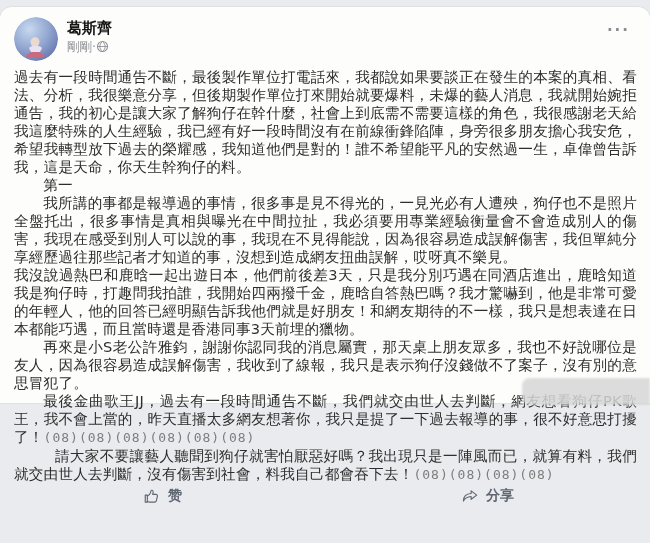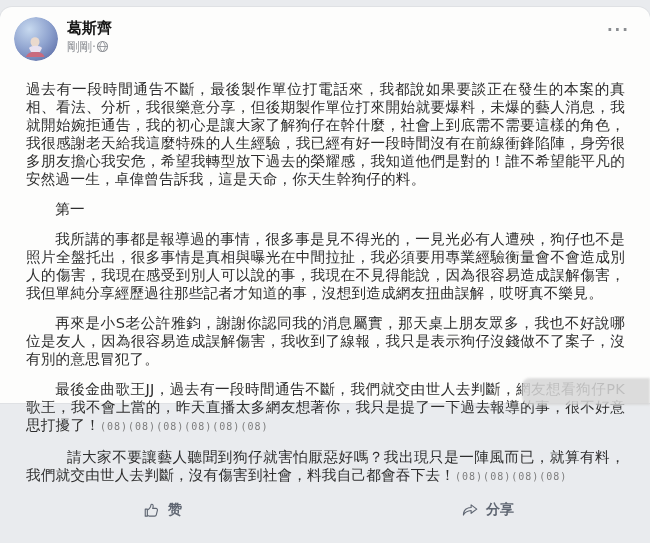--- a/index.html
+++ b/index.html
@@ -46,25 +46,25 @@
   }
   
   .post-body{
     flex:1;
     padding:5px 13px 0 14px;
     font-size:14.6px;line-height:18px;
     color:#2e2e2e;
     text-align:justify;
     letter-spacing:0.2px;
   }
-  .post-body p{margin:12px;}
+  .post-body p{margin:0;}
   .p-indent{text-indent:2em;}
   .p-indent-wide{text-indent:2.8em;}
   .emoji-codes{
-    font-size:10px;color:#7d7d7d;letter-spacing:1px;
+    font-size:13px;color:#7d7d7d;letter-spacing:1px;
     font-family:"DejaVu Sans Mono","Liberation Mono",monospace;
   }
   
   .divider{
     height:1px;background:#d5d7db;
     margin:0 0 0 0;
   }
   .actions{
     height:36px;display:flex;align-items:stretch;
   }
@@ -117,20 +117,21 @@
         </span>
       </div>
     </div>
     <div class="more">···</div>
   </div>
 
   <div class="post-body">
     <p class="p-flush"><span>過去有一段時間通告不斷，最後製作單位打電話來，我都說如果要談正在發生的本案的真相、看法、分析，我很樂意分享，但後期製作單位打來開始就要爆料，未爆的藝人消息，我就開始婉拒通告，我的初心是讓大家了解狗仔在幹什麼，社會上到底需不需要這樣的角色，我很感謝老天給我這麼特殊的人生經驗，我已經有好一段時間沒有在前線衝鋒陷陣，身旁很多朋友擔心我安危，希望我轉型放下過去的榮耀感，我知道他們是對的！誰不希望能平凡的安然過一生，卓偉曾告訴我，這是天命，你天生幹狗仔的料。</span></p>
     <p class="p-indent"><span>第一</span></p>
     <p class="p-indent"><span>我所講的事都是報導過的事情，很多事是見不得光的，一見光必有人遭殃，狗仔也不是照片全盤托出，很多事情是真相與曝光在中間拉扯，我必須要用專業經驗衡量會不會造成別人的傷害，我現在感受到別人可以說的事，我現在不見得能說，因為很容易造成誤解傷害，我但單純分享經歷過往那些記者才知道的事，沒想到造成網友扭曲誤解，哎呀真不樂見。</span></p>
+    <p class="p-flush"><span>我沒說過熱巴和鹿晗一起出遊日本，他們前後差3天，只是我分別巧遇在同酒店進出，鹿晗知道我是狗仔時，打趣問我拍誰，我開始四兩撥千金，鹿晗自答熱巴嗎？我才驚嚇到，他是非常可愛的年輕人，他的回答已經明顯告訴我他們就是好朋友！和網友期待的不一樣，我只是想表達在日本都能巧遇，而且當時還是香港同事3天前埋的獵物。</span></p>
     <p class="p-indent"><span>再來是小S老公許雅鈞，謝謝你認同我的消息屬實，那天桌上朋友眾多，我也不好說哪位是友人，因為很容易造成誤解傷害，我收到了線報，我只是表示狗仔沒錢做不了案子，沒有別的意思冒犯了。</span></p>
     <p class="p-indent"><span>最後金曲歌王JJ，過去有一段時間通告不斷，我們就交由世人去判斷，網友想看狗仔PK歌王，我不會上當的，昨天直播太多網友想著你，我只是提了一下過去報導的事，很不好意思打擾了！</span><span class="emoji-codes">(08)(08)(08)(08)(08)(08)</span></p>
     <p class="p-indent-wide"><span>請大家不要讓藝人聽聞到狗仔就害怕厭惡好嗎？我出現只是一陣風而已，就算有料，我們就交由世人去判斷，沒有傷害到社會，料我自己都會吞下去！</span><span class="emoji-codes">(08)(08)(08)(08)</span></p>
   </div>
 
   <div class="divider"></div>
 
   <div class="actions">
     <div class="action">
       <span>

